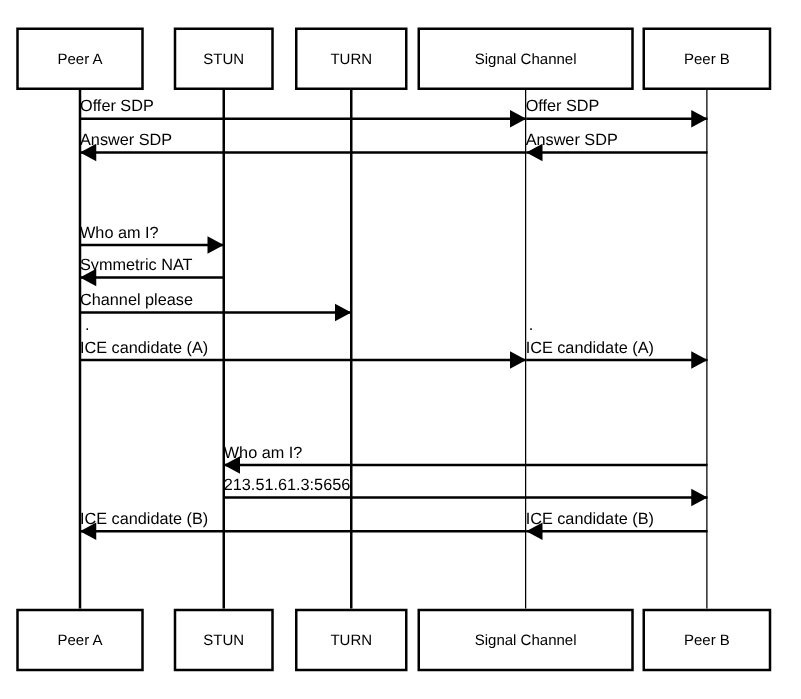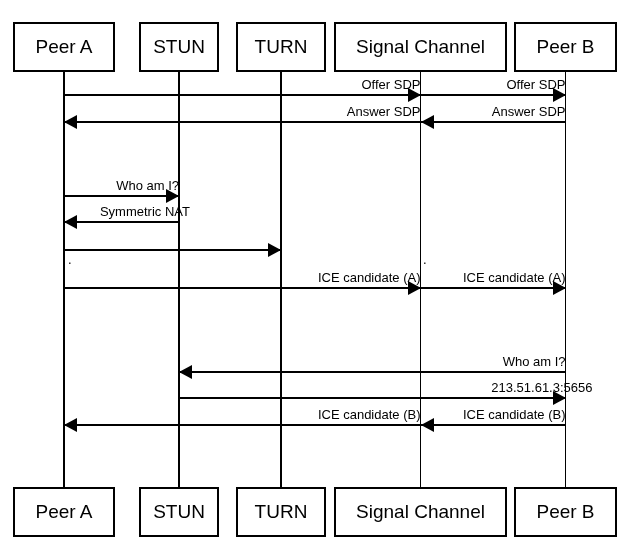--- a/index.html
+++ b/index.html
@@ -19,41 +19,41 @@
     position: absolute;
     box-sizing: border-box;
     border: 2px solid #000000;
     background: #ffffff;
     display: flex;
     align-items: center;
     justify-content: center;
     z-index: 3;
   }
   .actor-label {
-    font-size: 19px;
+    font-size: 12px;
     color: #000000;
     white-space: nowrap;
   }
   .lifeline {
     position: absolute;
     width: 1.5px;
     background: #000000;
     z-index: 1;
   }
   .msg-line {
     position: absolute;
     height: 1.5px;
     background: #000000;
     z-index: 2;
   }
   .msg-label {
     position: absolute;
     font-size: 13px;
     color: #000000;
-    text-align: right;
+    text-align: left;
     white-space: nowrap;
     z-index: 2;
     background: transparent;
   }
   .arrowhead {
     position: absolute;
     width: 0;
     height: 0;
     border-top: 7px solid transparent;
     border-bottom: 7px solid transparent;
@@ -120,32 +120,33 @@
     <div class="arrowhead left" style="left: 420.5px; top: 115px;"></div>
     <div class="msg-label" style="left: 420.5px; width: 145px; top: 104px;">Answer SDP</div>
     <div class="msg-line" style="left: 64px; top: 195.25px; width: 115px;"></div>
     <div class="arrowhead right" style="left: 166px; top: 189px;"></div>
     <div class="msg-label" style="left: 64px; width: 115px; top: 178px;">Who am I?</div>
     <div class="msg-line" style="left: 64px; top: 221.25px; width: 115px;"></div>
     <div class="arrowhead left" style="left: 64px; top: 215px;"></div>
     <div class="msg-label" style="left: 64px; width: 126px; top: 204px;">Symmetric NAT</div>
     <div class="msg-line" style="left: 64px; top: 249.25px; width: 217px;"></div>
     <div class="arrowhead right" style="left: 268px; top: 243px;"></div>
+    <div class="msg-label" style="left: 64px; width: 217px; top: 232px;">Channel please</div>
     <div class="msg-line" style="left: 64px; top: 287.25px; width: 356.5px;"></div>
     <div class="arrowhead right" style="left: 407.5px; top: 281px;"></div>
     <div class="msg-label" style="left: 64px; width: 356.5px; top: 270px;">ICE candidate (A)</div>
     <div class="msg-line" style="left: 420.5px; top: 287.25px; width: 145px;"></div>
     <div class="arrowhead right" style="left: 552.5px; top: 281px;"></div>
     <div class="msg-label" style="left: 420.5px; width: 145px; top: 270px;">ICE candidate (A)</div>
     <div class="msg-line" style="left: 179px; top: 371.25px; width: 386.5px;"></div>
     <div class="arrowhead left" style="left: 179px; top: 365px;"></div>
     <div class="msg-label" style="left: 179px; width: 386.5px; top: 354px;">Who am I?</div>
     <div class="msg-line" style="left: 179px; top: 397.25px; width: 386.5px;"></div>
     <div class="arrowhead right" style="left: 552.5px; top: 391px;"></div>
-    <div class="msg-label" style="left: 179px; width: 386.5px; top: 380px; padding-left: 27px;">213.51.61.3:5656</div>
+    <div class="msg-label" style="left: 179px; width: 386.5px; top: 380px;">213.51.61.3:5656</div>
     <div class="msg-line" style="left: 420.5px; top: 424.25px; width: 145px;"></div>
     <div class="arrowhead left" style="left: 420.5px; top: 418px;"></div>
     <div class="msg-label" style="left: 420.5px; width: 145px; top: 407px;">ICE candidate (B)</div>
     <div class="msg-line" style="left: 64px; top: 424.25px; width: 356.5px;"></div>
     <div class="arrowhead left" style="left: 64px; top: 418px;"></div>
     <div class="msg-label" style="left: 64px; width: 356.5px; top: 407px;">ICE candidate (B)</div>
     <div class="dot-annotation" style="left: 68px; top: 252px;">.</div>
     <div class="dot-annotation" style="left: 423px; top: 252px;">.</div>
   </div>
 

